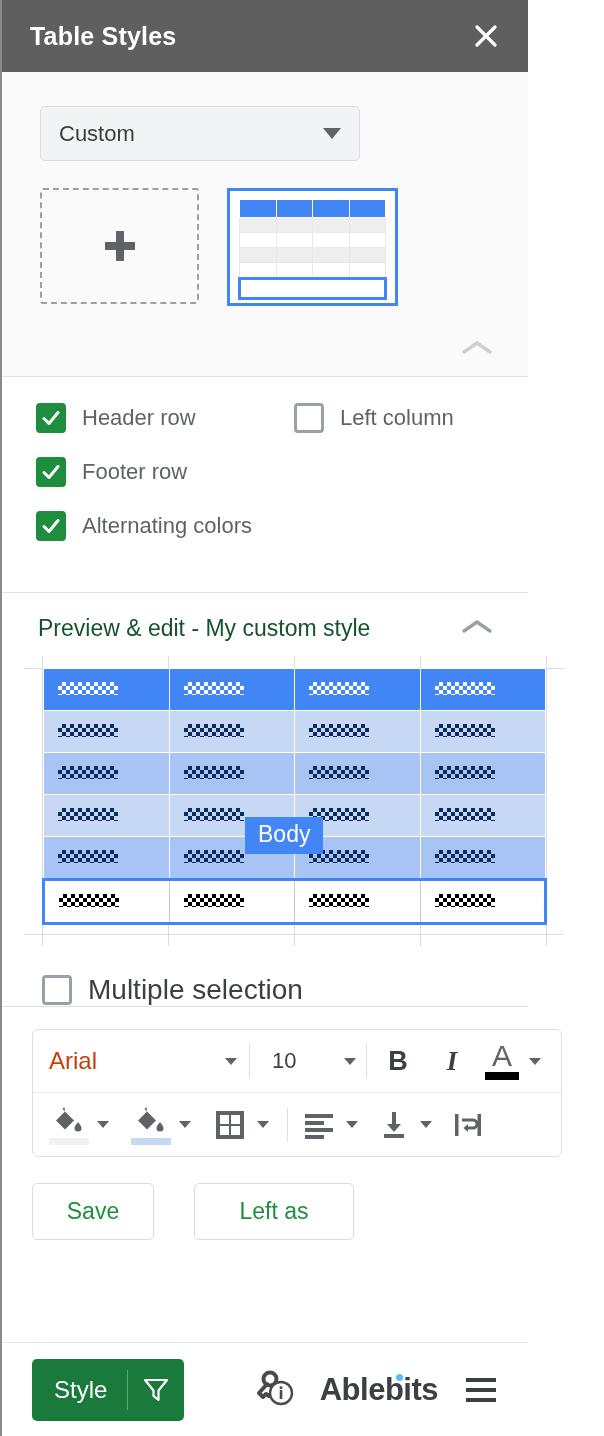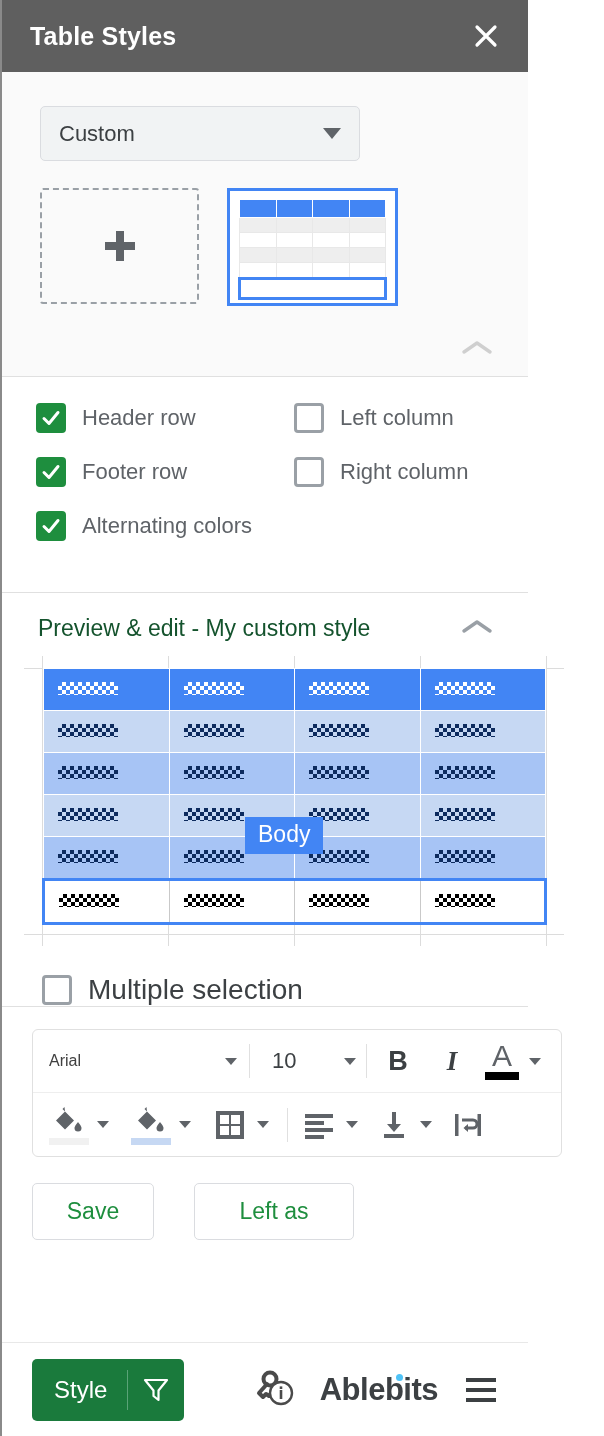--- a/index.html
+++ b/index.html
@@ -117,21 +117,21 @@
   .multi{display:flex;align-items:center;margin:28px 0 0 40px;cursor:pointer;}
   .multi .lbl{font-size:28px;color:#3c4043;margin-left:16px;}
 
   
   .toolbar{
     margin:22px 0 0 30px;width:530px;border:1px solid #e0e0e0;border-radius:6px;box-sizing:border-box;background:#fff;
   }
   .tb-row{display:flex;align-items:center;height:63px;padding:0 16px;box-sizing:border-box;}
   .tb-row.top{border-bottom:1px solid #eeeeee;}
   .fontname{width:196px;display:flex;align-items:center;justify-content:space-between;cursor:pointer;padding-right:8px;box-sizing:border-box;}
-  .fontname .v{font-size:16px;color:#404040;}
+  .fontname .v{font-size:24px;color:#c2410c;}
   .fontsize{width:108px;display:flex;align-items:center;justify-content:space-between;cursor:pointer;padding:0 6px 0 18px;box-sizing:border-box;}
   .fontsize .v{font-size:22px;color:#3c4043;}
   .mini-caret{width:0;height:0;border-left:6px solid transparent;border-right:6px solid transparent;border-top:7px solid #5f6368;}
   .vsep{width:1px;height:34px;background:#e0e0e0;margin:0 4px;}
   .tbtn{width:54px;height:46px;display:flex;align-items:center;justify-content:center;cursor:pointer;}
   .tbtn.bold{font-size:27px;font-weight:bold;color:#3c4043;}
   .tbtn.ital{font-size:27px;font-style:italic;font-family:"Liberation Serif",serif;color:#3c4043;font-weight:bold;}
   .fontcolor{display:flex;align-items:center;cursor:pointer;margin-left:6px;}
   .fc-inner{display:flex;flex-direction:column;align-items:center;margin-right:10px;}
   .fc-a{font-size:30px;color:#5f6368;line-height:28px;}
@@ -262,24 +262,20 @@
 
     <div class="optrow">
       <div class="opt col1">
         <span class="cb on">
           <svg width="20" height="20" viewBox="0 0 20 20">
               <path d="M3 10.5 L8 15.5 L17 4.5" stroke="#fff" stroke-width="3" fill="none" stroke-linecap="round" stroke-linejoin="round"></path>
             </svg>
         </span>
         <span class="lbl">Footer row</span>
       </div>
-      <div class="opt">
-        <span class="cb off"></span>
-        <span class="lbl">Right column</span>
-      </div>
     </div>
 
     <div class="optrow">
       <div class="opt col1">
         <span class="cb on">
           <svg width="20" height="20" viewBox="0 0 20 20">
               <path d="M3 10.5 L8 15.5 L17 4.5" stroke="#fff" stroke-width="3" fill="none" stroke-linecap="round" stroke-linejoin="round"></path>
             </svg>
         </span>
         <span class="lbl">Alternating colors</span>

